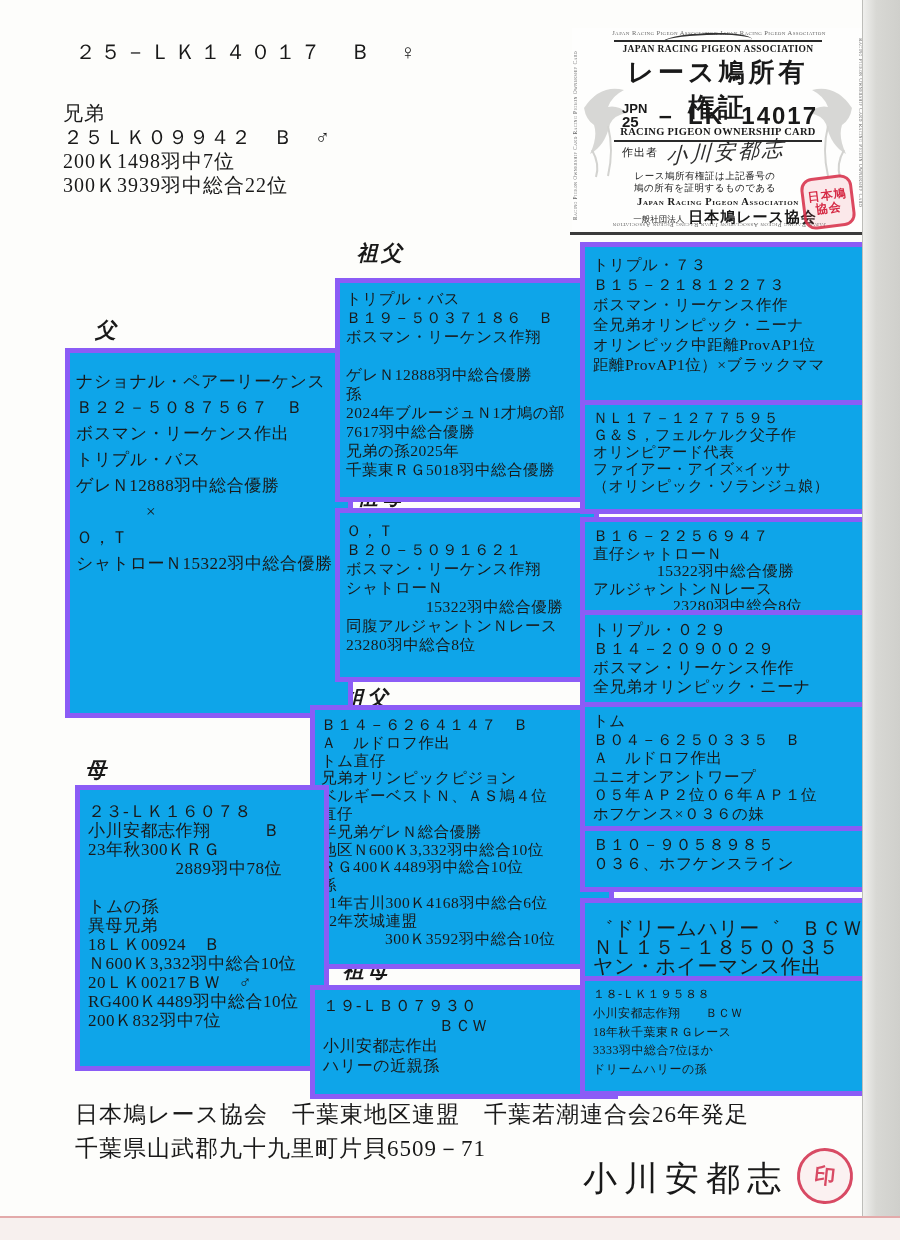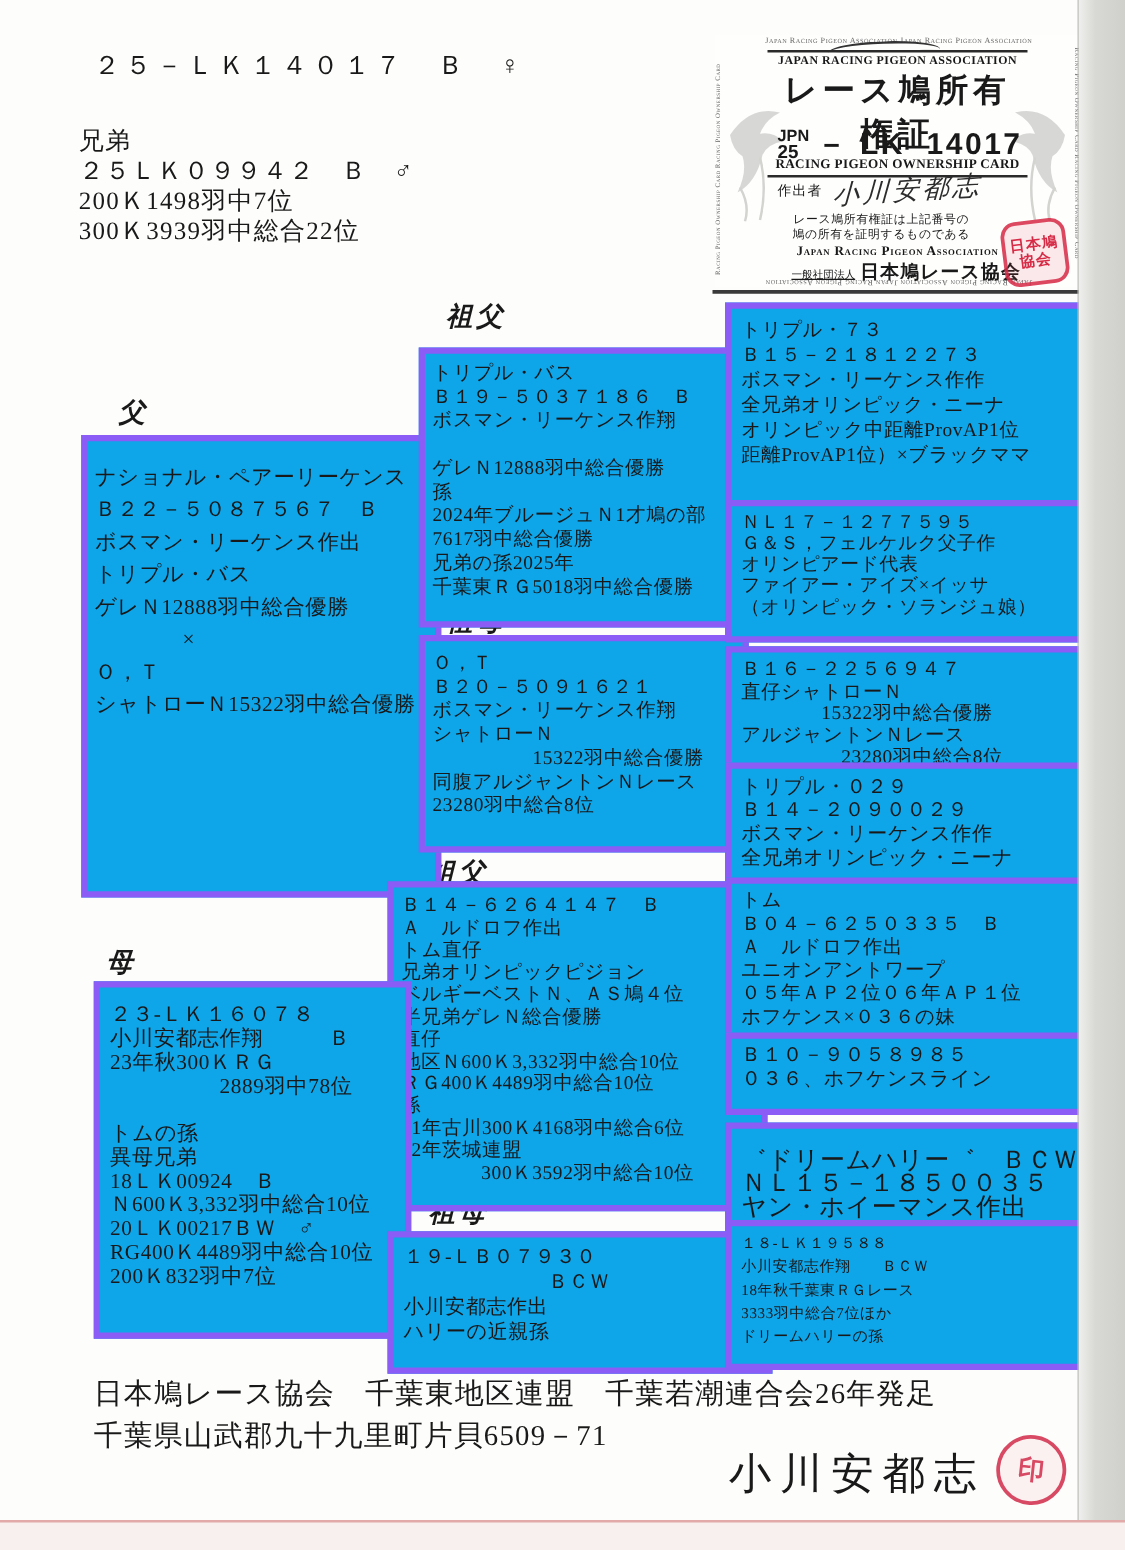--- a/index.html
+++ b/index.html
@@ -32,21 +32,21 @@
   .reg-country{font-size:13px;font-weight:bold;line-height:12px;}
   .reg-year{font-size:15px;font-weight:bold;line-height:14px;}
   .reg-big{font-size:24px;font-weight:bold;letter-spacing:2px;margin-left:6px;line-height:26px;}
   .cert-breeder{left:50px;top:110px;display:flex;align-items:center;}
   .breeder-label{font-size:11px;letter-spacing:1px;}
   .breeder-signature{font-size:21px;margin-left:8px;font-style:italic;transform:rotate(-4deg) skewX(-6deg);
                      color:#2c2c2c;letter-spacing:3px;}
   .cert-statement{left:62px;top:142px;font-size:9.5px;line-height:12px;text-align:center;letter-spacing:.5px;}
   .cert-assoc-en{left:38px;top:168px;width:216px;text-align:center;font-size:10.5px;font-weight:bold;font-variant:small-caps;letter-spacing:.6px;}
   .cert-assoc-jp{left:38px;top:180px;width:230px;text-align:center;}
-  .assoc-prefix{font-size:8.5px;text-decoration:underline;}
+  .assoc-prefix{font-size:8.5px;}
   .assoc-name{font-size:15px;font-weight:bold;letter-spacing:1px;font-family:"Liberation Sans","DejaVu Sans",sans-serif;}
   .cert-seal{right:10px;bottom:2px;width:46px;height:46px;border:3px solid rgba(214,43,70,.85);border-radius:12px;
              background:rgba(228,70,95,.12);color:#d62b46;transform:rotate(-7deg);
              display:flex;flex-direction:column;align-items:center;justify-content:center;
              font-size:12px;font-weight:bold;line-height:13px;letter-spacing:1px;}
   .cert-bottom-line{left:570px;top:232px;width:296px;height:2.5px;background:#3a3a3a;}
 
   
   .gen-label{font-size:21px;font-style:italic;font-weight:600;letter-spacing:3px;}
   .lbl-father{left:95px;top:316px;}
@@ -194,22 +194,22 @@
       <div class="line">　　　　　15322羽中総合優勝</div>
       <div class="line">同腹アルジャントンＮレース</div>
       <div class="line">23280羽中総合8位</div>
     </div>
   <div class="abs pbox box-mgf">
       <div class="line">Ｂ１４－６２６４１４７　Ｂ</div>
       <div class="line">Ａ　ルドロフ作出</div>
       <div class="line">トム直仔</div>
       <div class="line">兄弟オリンピックピジョン</div>
       <div class="line">ベルギーベストＮ、ＡＳ鳩４位</div>
+      <div class="line">直仔</div>
       <div class="line">半兄弟ゲレＮ総合優勝</div>
-      <div class="line">直仔</div>
       <div class="line">地区Ｎ600Ｋ3,332羽中総合10位</div>
       <div class="line">ＲＧ400Ｋ4489羽中総合10位</div>
       <div class="line">孫</div>
       <div class="line">21年古川300Ｋ4168羽中総合6位</div>
       <div class="line">22年茨城連盟</div>
       <div class="line">　　　　300Ｋ3592羽中総合10位</div>
     </div>
   <div class="abs pbox box-mother">
       <div class="line">２３-ＬＫ１６０７８</div>
       <div class="line">小川安都志作翔　　　Ｂ</div>

